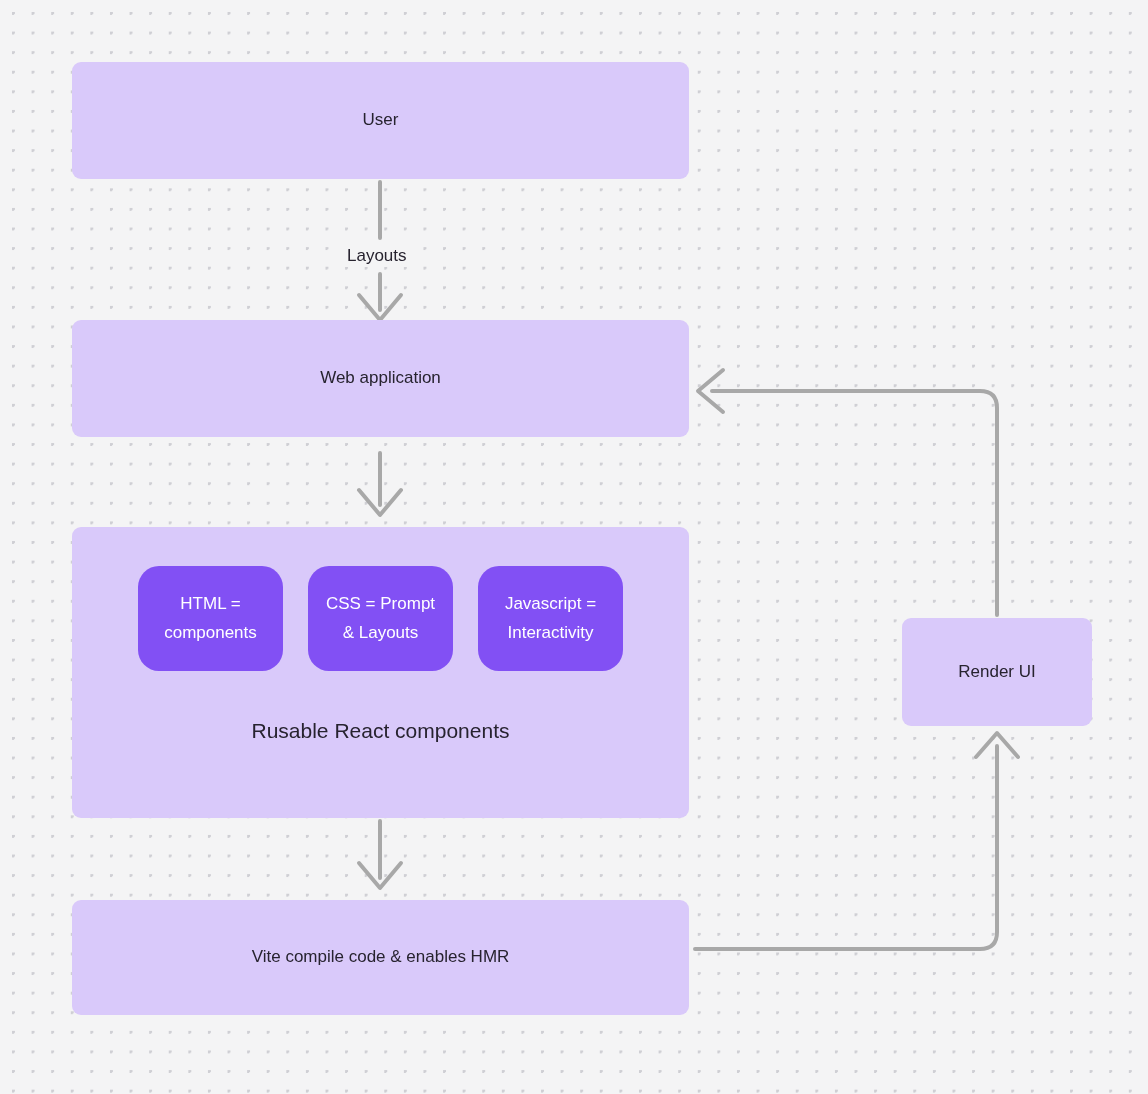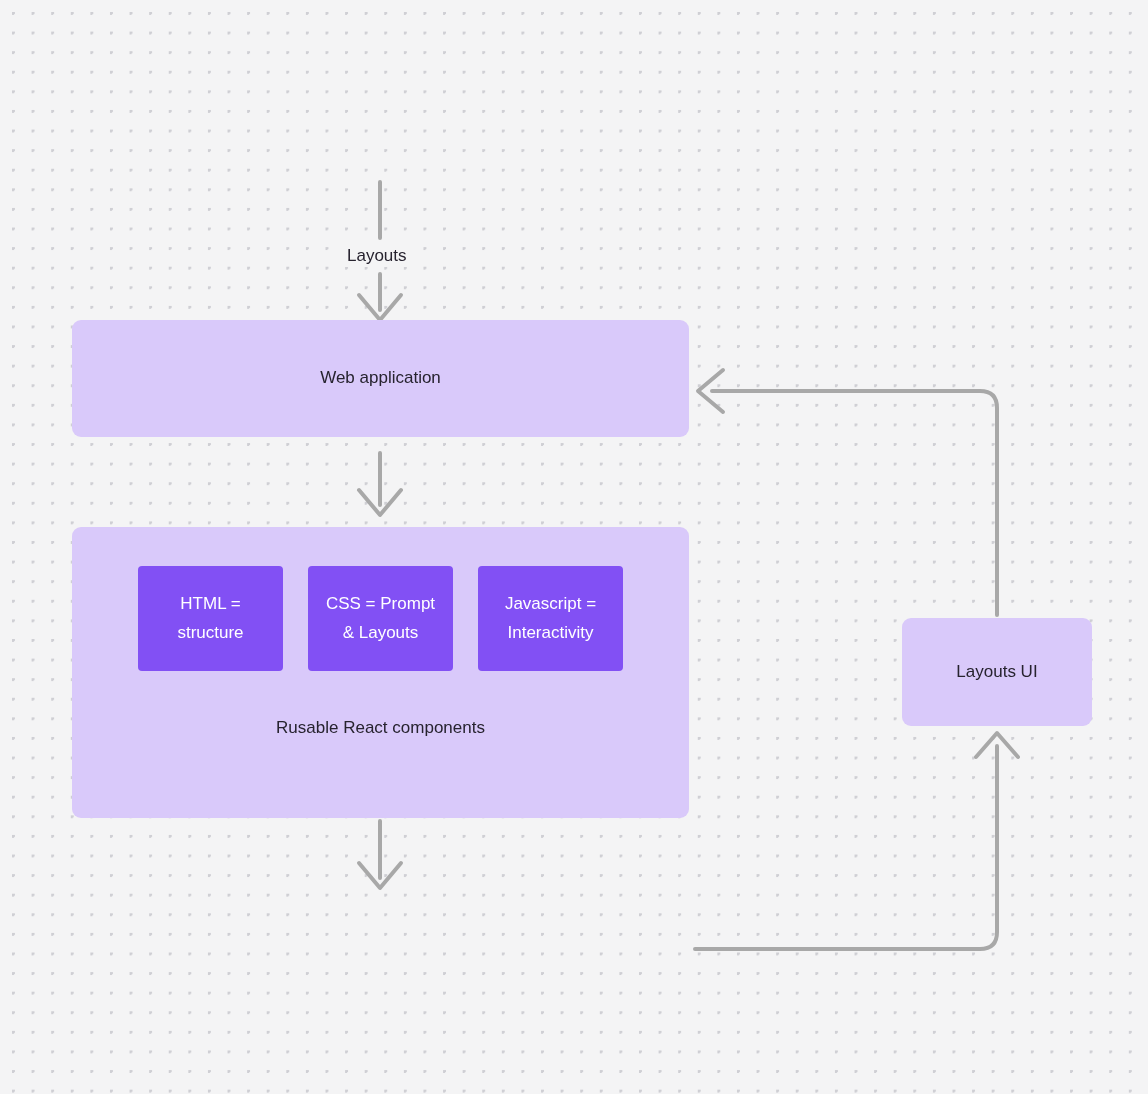--- a/index.html
+++ b/index.html
@@ -70,38 +70,38 @@
     width: 100%;
     display: flex;
     justify-content: center;
     gap: 25px;
   }
 
   .chip {
     width: 145px;
     height: 105px;
     background: #8250f4;
-    border-radius: 4px;
+    border-radius: 21px;
     color: #ffffff;
     font-size: 17px;
     line-height: 1.7;
     display: flex;
     align-items: center;
     justify-content: center;
     text-align: center;
     padding: 0 8px;
   }
 
   .components-caption {
     position: absolute;
     left: 0;
     top: 190px;
     width: 100%;
     text-align: center;
-    font-size: 17px;
+    font-size: 21px;
     color: #27232f;
   }
 
   
   .edge-label {
     position: absolute;
     font-size: 17px;
     color: #27232f;
     background: #f4f4f5;
     padding: 1px 5px;
@@ -136,33 +136,36 @@
       <path d="M 695 949 H 980 Q 997 949 997 932 V 746" fill="none" stroke="#a8a8a8" stroke-width="4" stroke-linecap="round" stroke-linejoin="round"></path>
       <polyline points="976,757 997,733 1018,757" fill="none" stroke="#a8a8a8" stroke-width="4" stroke-linecap="round" stroke-linejoin="round"></polyline>
     </g>
 
     <g>
       <path d="M 997 615 V 408 Q 997 391 980 391 H 712" fill="none" stroke="#a8a8a8" stroke-width="4" stroke-linecap="round" stroke-linejoin="round"></path>
       <polyline points="723,370 698,391 723,412" fill="none" stroke="#a8a8a8" stroke-width="4" stroke-linecap="round" stroke-linejoin="round"></polyline>
     </g>
   </svg>
 
+  <div class="node" id="node-user">
+    <span>User</span>
+  </div>
 
   <div class="node" id="node-webapp">
     <span>Web application</span>
   </div>
 
   <div class="node" id="node-components">
 
     <div class="chip-row">
 
       <div class="chip">
         <span>
           <span>HTML =</span><br>
-          <span>structure</span>
+          <span>components</span>
         </span>
       </div>
 
       <div class="chip">
         <span>
           <span>CSS = Prompt</span><br>
           <span>&amp; Layouts</span>
         </span>
       </div>
 
@@ -171,20 +174,23 @@
           <span>Javascript =</span><br>
           <span>Interactivity</span>
         </span>
       </div>
 
     </div>
 
     <div class="components-caption">Rusable React components</div>
   </div>
 
+  <div class="node" id="node-vite">
+    <span>Vite compile code &amp; enables HMR</span>
+  </div>
 
   <div class="node" id="node-render">
-    <span>Layouts UI</span>
+    <span>Render UI</span>
   </div>
 
   <div class="edge-label" id="label-prompt">Layouts</div>
 
 </div>
 
 </body></html>

